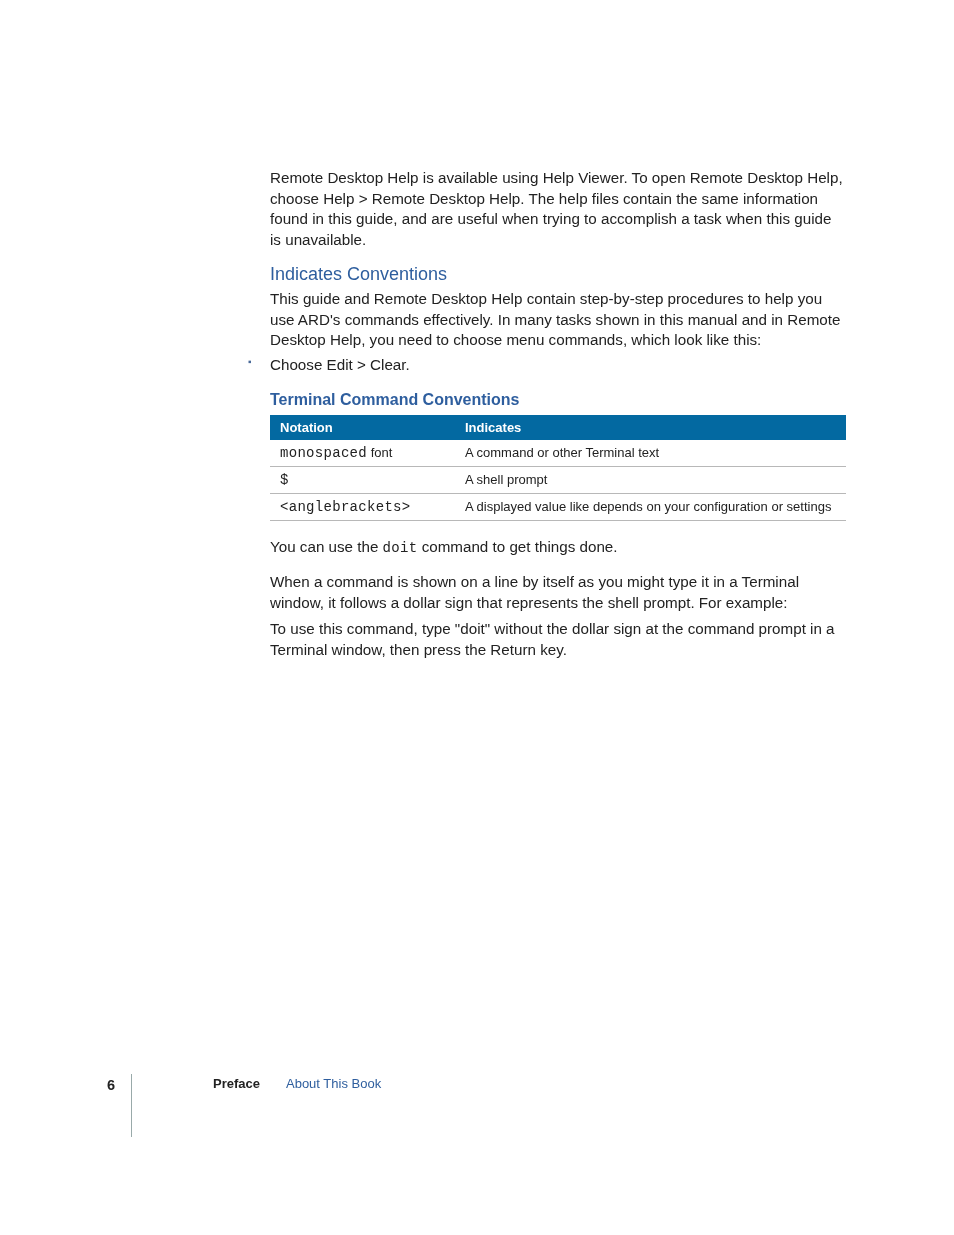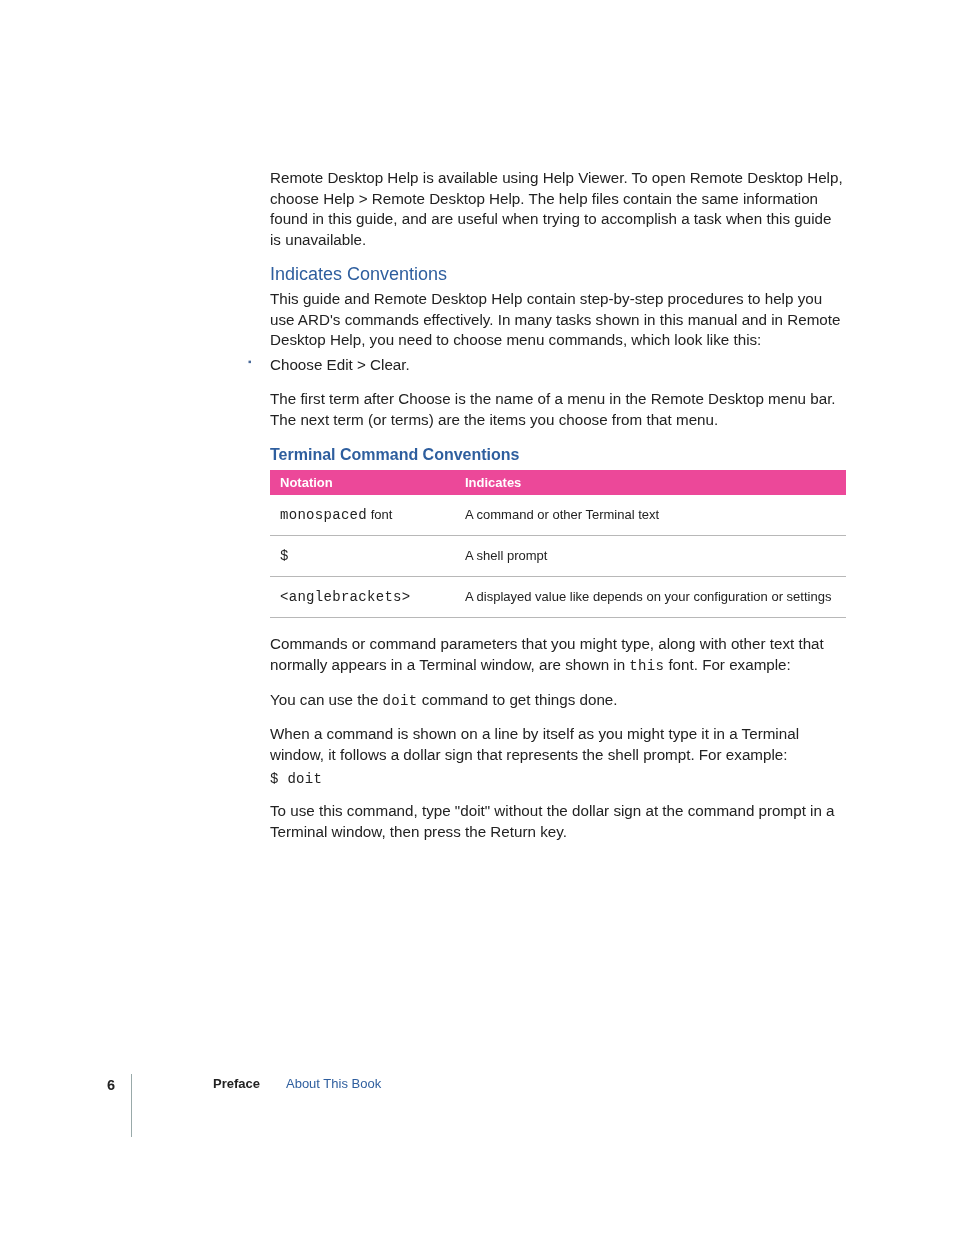--- a/index.html
+++ b/index.html
@@ -5,22 +5,22 @@
   * { box-sizing: border-box; margin: 0; padding: 0; }
   html, body { width: 954px; height: 1235px; background: #fff; font-family: "Myriad Pro", "Segoe UI", "Helvetica Neue", Arial, sans-serif; color: #222; }
   .page { position: relative; width: 846px; height: 1235px; }
   .content { position: absolute; left: 270px; top: 168px; width: 576px; }
   .p { font-size: 15.2px; line-height: 1.35; margin-bottom: 14px; color: #222; }
   .h2 { font-size: 18px; color: #2e5e9e; font-weight: 500; margin-top: 14px; margin-bottom: 4px; }
   .h3 { font-size: 16px; color: #2e5e9e; font-weight: 700; margin-top: 16px; margin-bottom: 6px; }
   .bullet-row { position: relative; margin-left: -22px; padding-left: 22px; margin-bottom: 14px; font-size: 15.2px; line-height: 1.35; }
   .bullet-row::before { content: "\25AA"; position: absolute; left: 0; top: 0.5px; font-size: 10px; color: #4a6a99; }
   table { width: 100%; border-collapse: collapse; font-size: 13px; margin-bottom: 16px; }
-  thead th { background: #ec4899; color: #fff; text-align: left; font-weight: 700; padding: 5px 10px; font-size: 13px; }
-  tbody td { padding: 12px 10px; border-bottom: 1px solid #b8b8b8; vertical-align: top; }
+  thead th { background: #0369a1; color: #fff; text-align: left; font-weight: 700; padding: 5px 10px; font-size: 13px; }
+  tbody td { padding: 5px 10px; border-bottom: 1px solid #b8b8b8; vertical-align: top; }
   tbody td:first-child { width: 185px; }
   .mono { font-family: "Courier New", Courier, monospace; font-size: 14px; letter-spacing: 0.3px; }
   .footer { position: absolute; left: 107px; top: 1076px; width: 740px; }
   .page-num { font-size: 14.5px; font-weight: 700; color: #222; }
   .footer-sep { position: absolute; left: 24px; top: -2px; width: 1px; height: 63px; background: #9aa; }
   .footer-text { position: absolute; left: 106px; top: 0; font-size: 13px; }
   .footer-bold { font-weight: 700; color: #222; }
   .footer-blue { color: #2e5e9e; margin-left: 26px; }
 </style>
 </head>
@@ -29,21 +29,20 @@
 <div class="page">
   <div class="content">
 
     <p class="p">Remote Desktop Help is available using Help Viewer. To open Remote Desktop Help, choose Help &gt; Remote Desktop Help. The help files contain the same information found in this guide, and are useful when trying to accomplish a task when this guide is unavailable.</p>
 
     <h2 class="h2">Indicates Conventions</h2>
     <p class="p" style="margin-bottom:4px;">This guide and Remote Desktop Help contain step-by-step procedures to help you use ARD's commands effectively. In many tasks shown in this manual and in Remote Desktop Help, you need to choose menu commands,  which look like this:</p>
 
     <div class="bullet-row">Choose Edit &gt; Clear.</div>
 
-    <p class="p">The first term after Choose is the name of a menu in the Remote Desktop menu bar. The next term (or terms) are the items you choose from that menu.</p>
 
     <h3 class="h3">Terminal Command Conventions</h3>
 
     <table>
       <thead>
         <tr>
           <th>Notation</th>
           <th>Indicates</th>
         </tr>
       </thead>
@@ -56,31 +55,27 @@
           <td><span class="mono">$</span><span></span></td>
           <td>A shell prompt</td>
         </tr>
         <tr>
           <td><span class="mono">&lt;anglebrackets&gt;</span><span></span></td>
           <td>A displayed value like depends on your configuration or settings</td>
         </tr>
       </tbody>
     </table>
 
-    <p class="p">
-      <span>Commands or command parameters that you might type, along with other text that normally appears in a Terminal window, are shown in </span><span class="mono">this</span><span> font. For example:</span>
-    </p>
 
     <p class="p">
       <span>You can use the </span><span class="mono">doit</span><span> command to get things done.</span>
     </p>
 
     <p class="p" style="margin-bottom:6px;">When a command is shown on a line by itself as you might type it in a Terminal window, it follows a dollar sign that represents the shell prompt. For example:</p>
 
-    <p class="mono" style="font-size:14px; margin-bottom:14px;">$ doit</p>
 
     <p class="p">To use this command, type "doit" without the dollar sign at the command prompt in a Terminal window, then press the Return key.</p>
 
   </div>
 
   <div class="footer">
     <span class="page-num">6</span>
     <span class="footer-sep"></span>
     <span class="footer-text">
       <span class="footer-bold">Preface</span><span class="footer-blue">About This Book</span>

